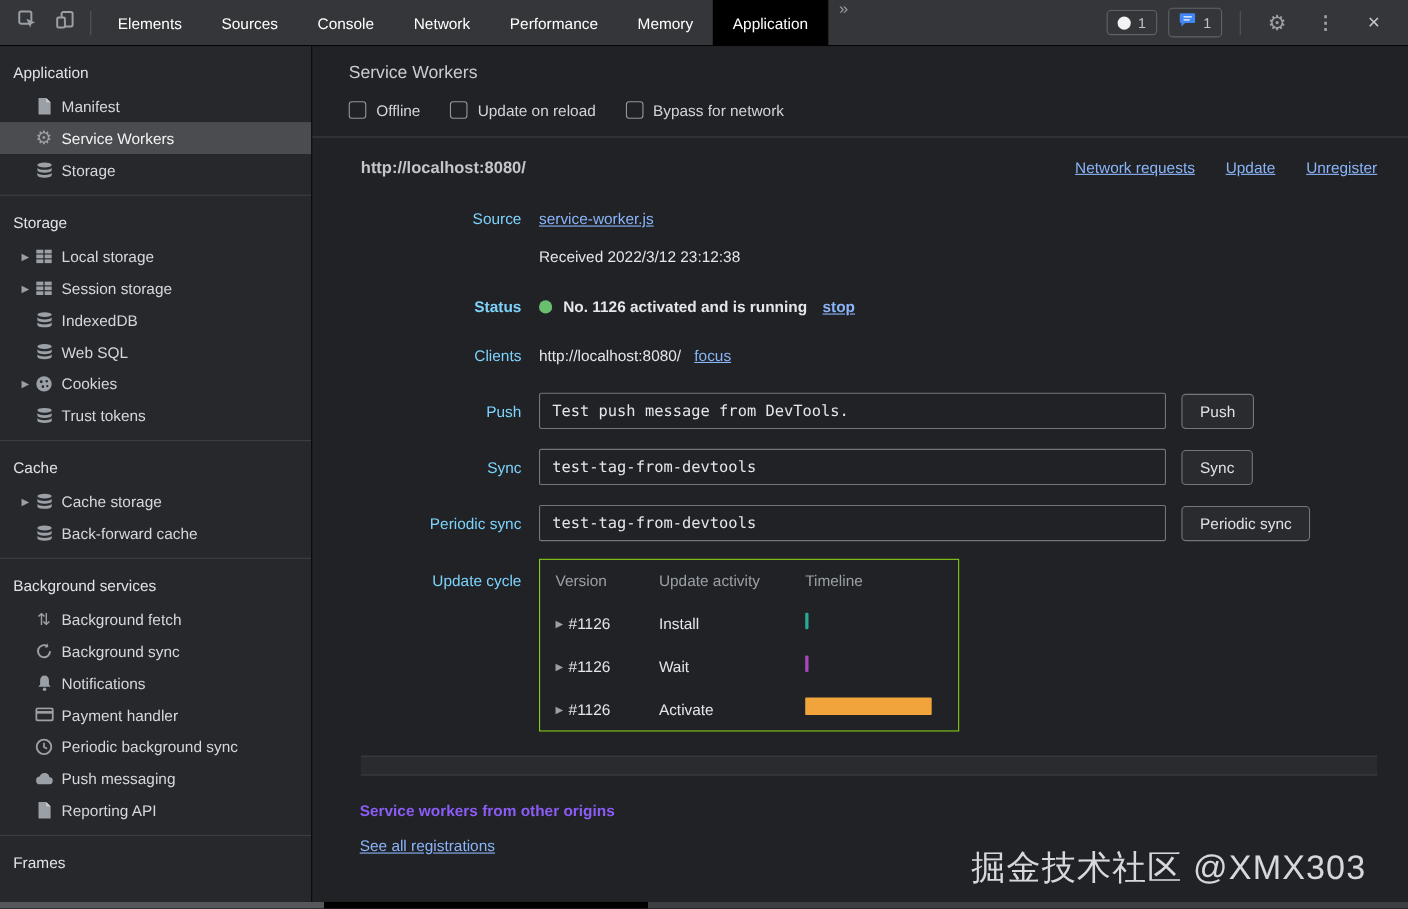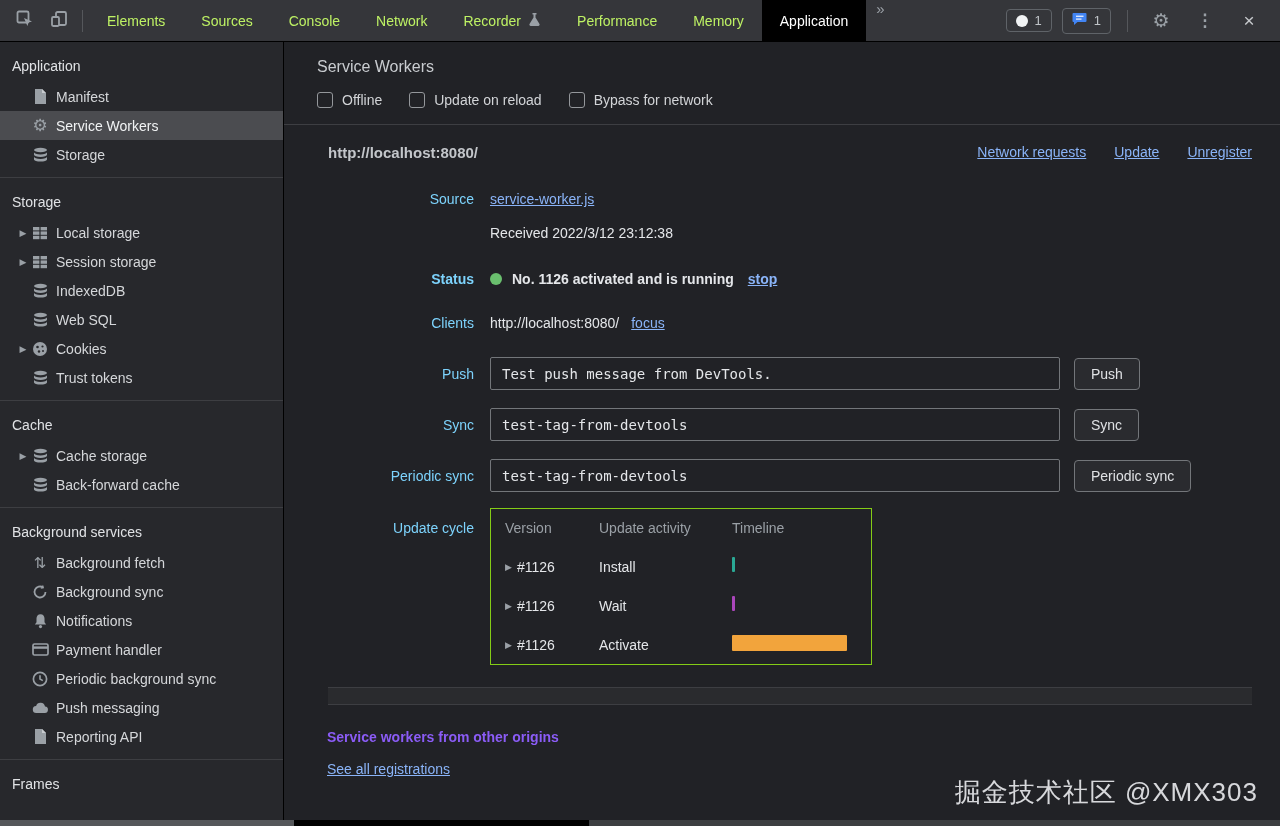--- a/index.html
+++ b/index.html
@@ -7,21 +7,21 @@
               font-family:"Liberation Sans", sans-serif; }
   .root { position:relative; width:1280px; height:826px; display:flex; flex-direction:column; }
 
   
   .toolbar { height:42px; background:#35363a; display:flex; align-items:center;
              border-bottom:1px solid #000; flex:none; padding:0 8px; }
   .tb-iconbtn { width:34px; height:30px; display:flex; align-items:center; justify-content:center;
                 color:#9aa0a6; cursor:pointer; }
   .tb-sep { width:1px; height:22px; background:#55575b; margin:0 6px; }
   .tabs { display:flex; align-items:stretch; height:42px; }
-  .tab { display:flex; align-items:center; gap:7px; padding:0 18px; color:#bef264;
+  .tab { display:flex; align-items:center; gap:7px; padding:0 18px; color:#ffffff;
          font-size:14px; cursor:pointer; }
   .tab.active { background:#000; color:#fff; }
   .chevrons { color:#9aa0a6; font-size:15px; letter-spacing:-2px; padding:0 10px; cursor:pointer; }
   .tb-right { margin-left:auto; display:flex; align-items:center; gap:10px; padding-right:6px; }
   .chip { display:flex; align-items:center; gap:7px; border:1px solid #5f6368; border-radius:4px;
           padding:3px 9px; cursor:pointer; }
   .chip .num { color:#bfc3c7; font-size:13px; }
   .dot-white { width:12px; height:12px; border-radius:50%; background:#f1f3f4; }
   .gear-glyph { font-size:19px; color:#9aa0a6; }
   .kebab { color:#9aa0a6; font-size:17px; font-weight:bold; }
@@ -81,21 +81,21 @@
   .uc-c2 { color:#e4e6e9; font-size:14px; }
   .bar { display:inline-block; height:15px; border-radius:1px; }
   .bar.big { height:16px; }
 
   .section-strip { margin-top:22px; height:18px; background:#2a2b2e;
                    border-top:1px solid #3d3e42; border-bottom:1px solid #3d3e42; }
   .other-origins { padding:24px 28px 0 43px; }
   .oo-title { color:#8b5cf6; font-size:14px; font-weight:bold; }
   .oo-link { display:inline-block; margin-top:16px; }
 
-  .watermark { position:absolute; right:22px; bottom:16px; font-size:26px; color:rgba(229,230,233,0.93);
+  .watermark { position:absolute; right:38px; bottom:16px; font-size:31px; color:rgba(229,230,233,0.93);
                letter-spacing:1px; pointer-events:none; }
   .bottom-strip { position:absolute; left:0; bottom:0; width:1280px; height:6px;
                   background:linear-gradient(90deg,#55575a 0,#55575a 23%,#000 23%,#000 46%,#3c3e41 46%,#3c3e41 100%); }
 </style>
 </head>
 <body>
 
 <div class="root">
 
   <div class="toolbar">
@@ -123,28 +123,20 @@
         </div>
       <div class="tab">
           <span>Sources</span>
         </div>
       <div class="tab">
           <span>Console</span>
         </div>
       <div class="tab">
           <span>Network</span>
         </div>
-      <div class="tab">
-        <span>Recorder</span>
-        <span>
-          <svg width="13" height="15" viewBox="0 0 13 15">
-              <path d="M4.5 1 h4 v1.5 h-1 v3 l4 6.5 a1.4 1.4 0 0 1 -1.2 2 h-7.6 a1.4 1.4 0 0 1 -1.2 -2 l4 -6.5 v-3 h-1 Z" fill="#9aa0a6"></path>
-            </svg>
-        </span>
-      </div>
       <div class="tab">
           <span>Performance</span>
         </div>
       <div class="tab">
           <span>Memory</span>
         </div>
       <div class="tab active">
           <span>Application</span>
         </div>
       <div class="chevrons"><span>»</span></div>

